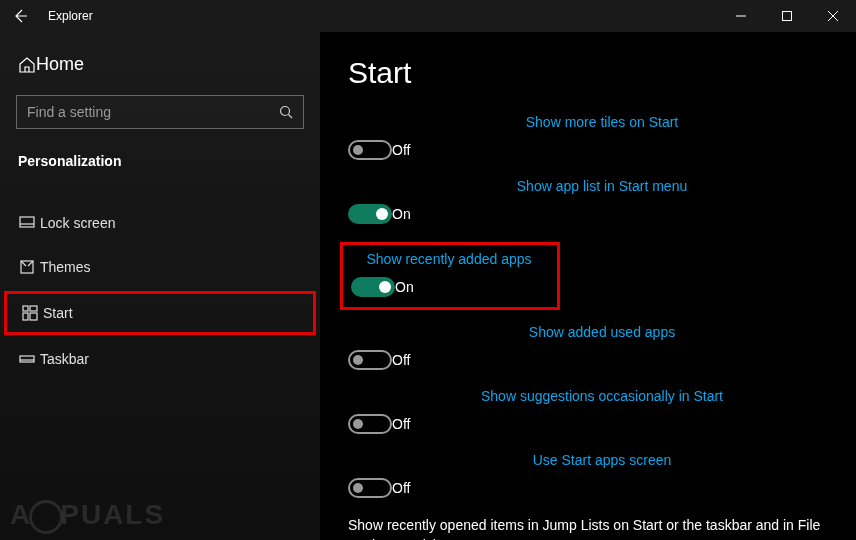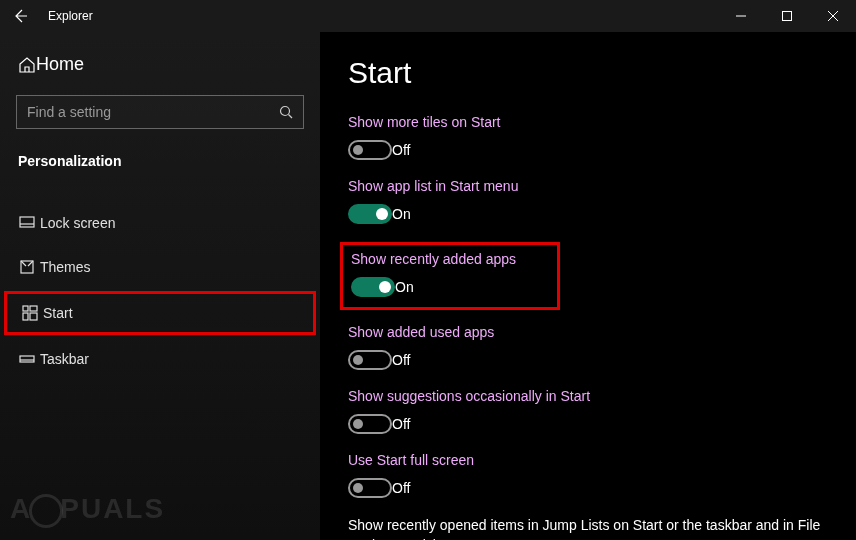--- a/index.html
+++ b/index.html
@@ -111,22 +111,23 @@
     .page-title {
       font-size: 30px;
       font-weight: 400;
       margin-bottom: 24px;
     }
     .setting-group {
       margin-bottom: 18px;
     }
     .setting-label {
       font-size: 14px;
-      color: #f0abfc;
+      color: #0ea5e9;
       margin-bottom: 10px;
+      text-align: center;
     }
     .toggle-row {
       display: flex;
       align-items: center;
       gap: 0;
     }
     .toggle {
       width: 44px;
       height: 20px;
       border-radius: 10px;
@@ -168,21 +169,21 @@
     .highlighted-setting {
       border: 3px solid #e00000;
       padding: 6px 10px 10px 8px;
       margin-left: -8px;
       margin-bottom: 14px;
       width: 220px;
     }
     .watermark {
       position: absolute;
       left: 10px;
-      bottom: 12px;
+      bottom: 6px;
       font-size: 28px;
       font-weight: 700;
       color: rgba(120,120,120,0.25);
       letter-spacing: 2px;
       font-family: Arial, sans-serif;
     }
     .watermark-circle {
       display: inline-flex;
       width: 34px;
       height: 34px;
@@ -321,21 +322,21 @@
 
     <div class="setting-group">
       <div class="setting-label">Show suggestions occasionally in Start</div>
       <div class="toggle-row">
         <div class="toggle off"></div>
         <span class="toggle-state">Off</span>
       </div>
     </div>
 
     <div class="setting-group">
-      <div class="setting-label">Use Start full screen</div>
+      <div class="setting-label">Use Start apps screen</div>
       <div class="toggle-row">
         <div class="toggle off"></div>
         <span class="toggle-state">Off</span>
       </div>
     </div>
 
     <div class="footer-text">Show recently opened items in Jump Lists on Start or the taskbar and in File Explorer Quick Access</div>
   </div>
 </div>
 

